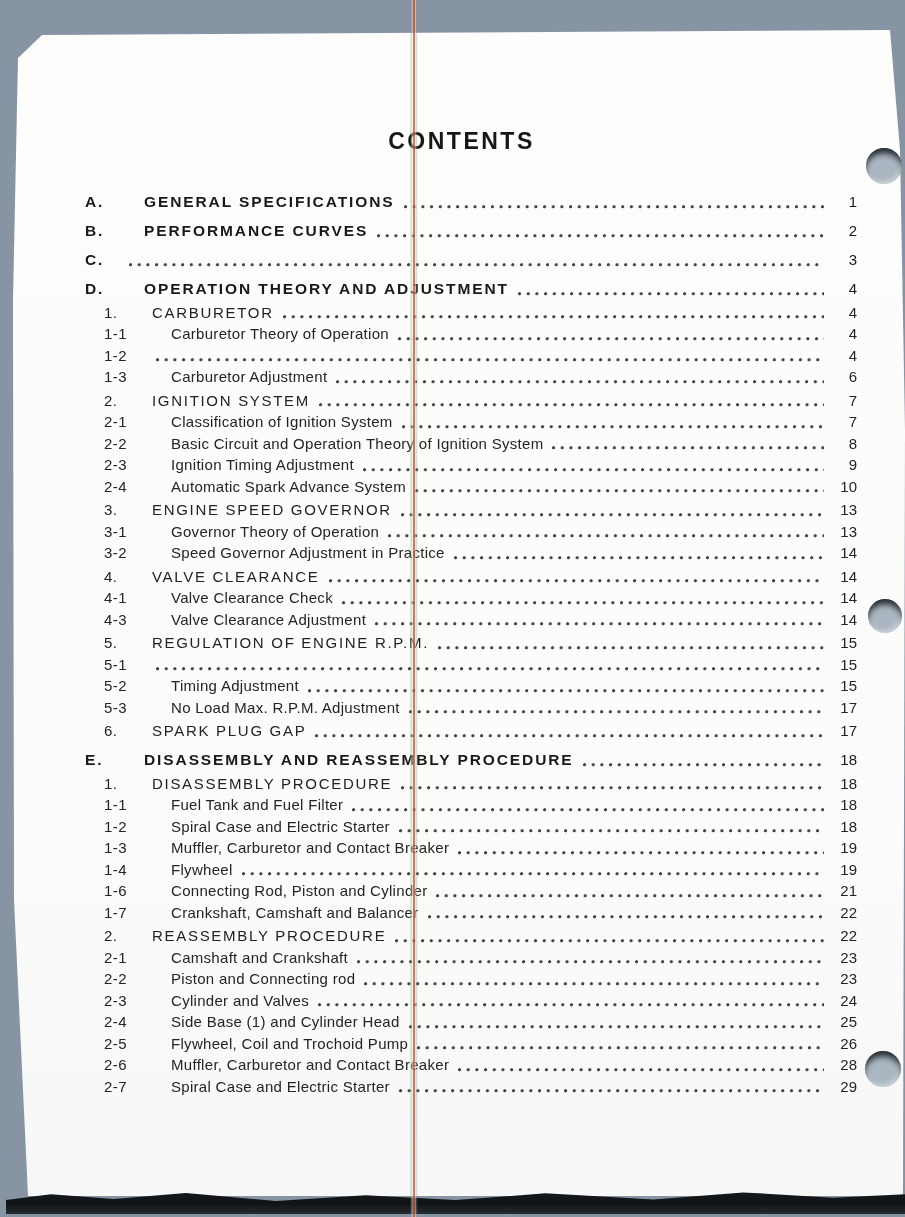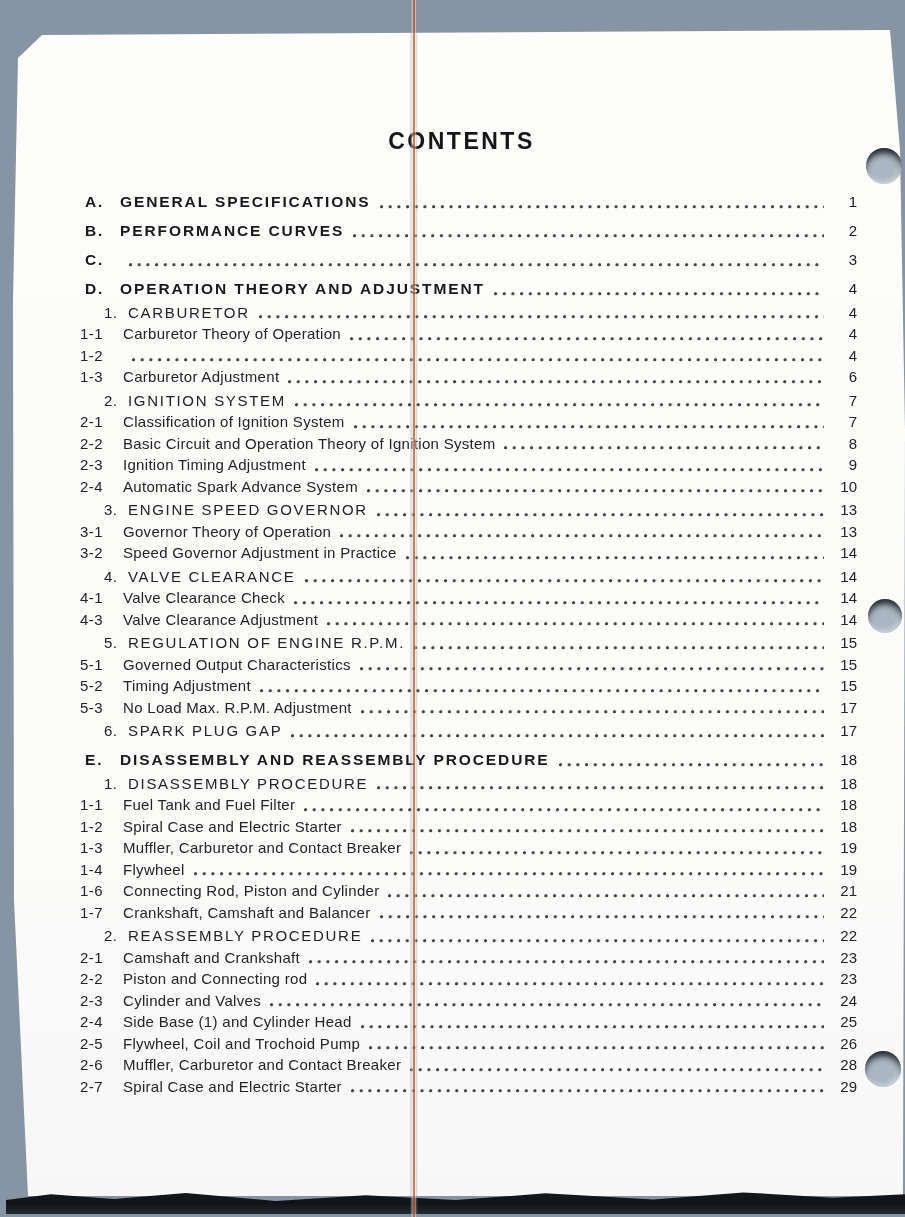--- a/index.html
+++ b/index.html
@@ -32,21 +32,21 @@
   
   .toc { margin-top:36px; }
   .row {
     display:flex; align-items:baseline;
     line-height:21.5px;
     padding-right:48px;
     color:#1f1f1f;
     white-space:nowrap;
   }
   .row .id { flex:0 0 auto; }
-  .row .label { flex:0 0 auto; }
+  .row .label { flex:0 0 auto;margin-left:24px; }
   .row .leader {
     flex:1 1 auto;
     align-self:flex-end;
     height:4px;
     margin:0 7px 4px 9px;
     background-image:radial-gradient(circle at 1.6px 1.8px, #454545 1.25px, rgba(0,0,0,0) 1.9px);
     background-size:8.7px 4px;
     background-repeat:repeat-x;
   }
   .row .pagenum {
@@ -64,21 +64,21 @@
 
   .lv2 {
     margin-top:2px;
     padding-left:104px;
     font-size:15px; letter-spacing:1.7px;
     color:#222;
   }
   .lv2 .id { width:24px; letter-spacing:0.5px; }
 
   .lv3 {
-    padding-left:80px;
+    padding-left:104px;
     font-size:15px; letter-spacing:0.3px;
     color:#242424;
   }
   .lv3 .id { width:43px; letter-spacing:0.5px; }
 
   
   .crease {
     position:absolute; left:410px; top:0; width:8px; height:1217px;
     background:linear-gradient(90deg,
       rgba(120,122,118,0.00) 0px, rgba(115,118,114,0.35) 1px,
@@ -236,21 +236,20 @@
           <span class="pagenum">14</span>
         </div>
         <div class="row lv2">
           <span class="id">5.</span>
           <span class="label">REGULATION OF ENGINE R.P.M.</span>
           <span class="leader"></span>
           <span class="pagenum">15</span>
         </div>
         <div class="row lv3">
           <span class="id">5-1</span>
-          <span class="label">Governed Output Characteristics</span>
           <span class="leader"></span>
           <span class="pagenum">15</span>
         </div>
         <div class="row lv3">
           <span class="id">5-2</span>
           <span class="label">Timing Adjustment</span>
           <span class="leader"></span>
           <span class="pagenum">15</span>
         </div>
         <div class="row lv3">

